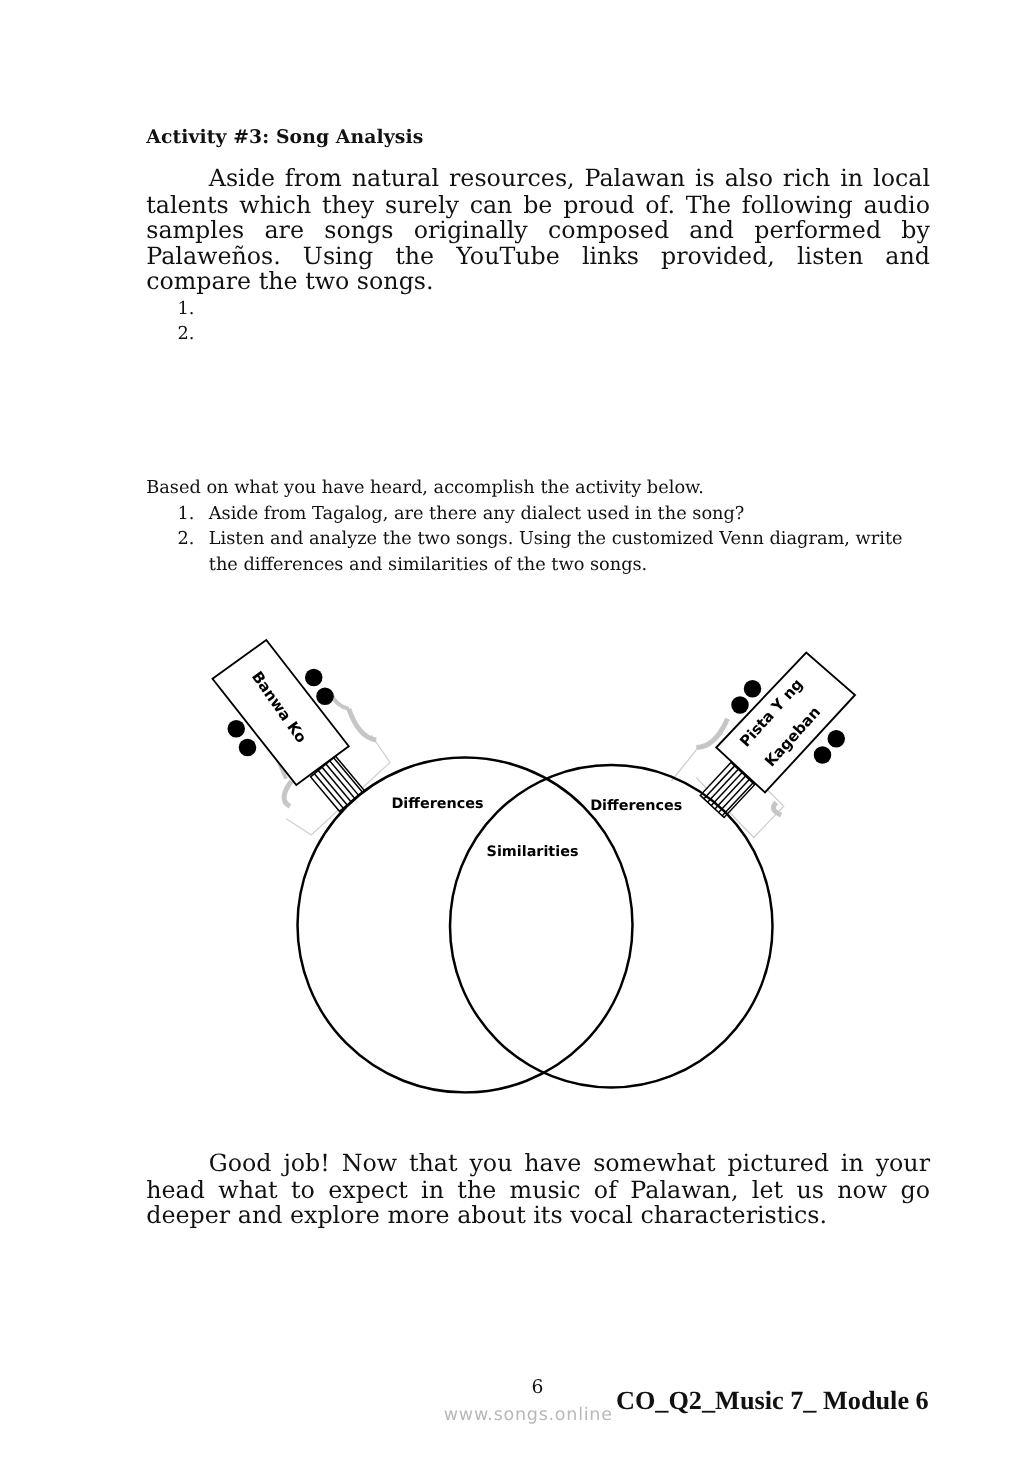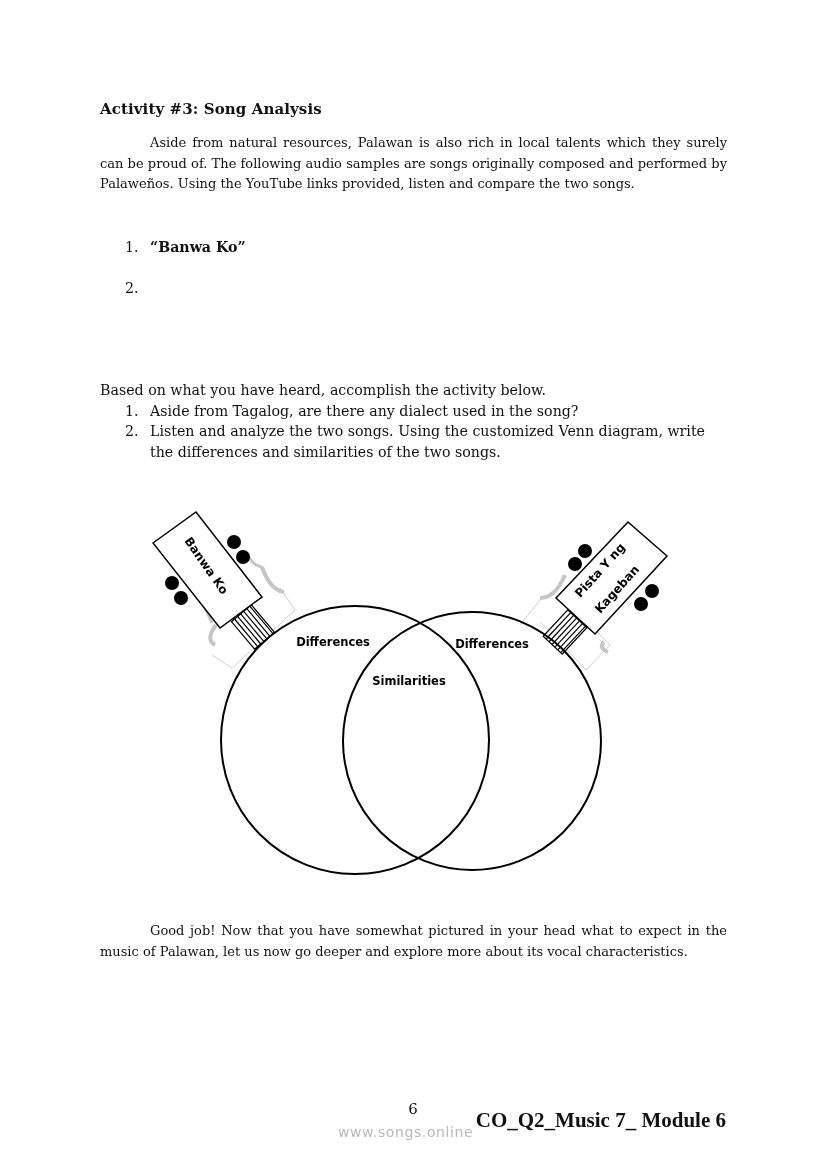--- a/index.html
+++ b/index.html
@@ -1,20 +1,20 @@
 <!DOCTYPE html>
 <html><head>
 <meta charset="utf-8">
 <style>
   html, body { margin:0; padding:0; background:#ffffff; }
   body { width:826px; height:1169px; position:relative; overflow:hidden; color:#111; }
   .serif { font-family: "DejaVu Serif", "Liberation Serif", serif; }
-  .page { position:absolute; left:0; top:0; width:766px; height:1169px; }
+  .page { position:absolute; left:17px; top:0; width:766px; height:1169px; }
   .heading { position:absolute; left:100px; top:100px; font-size:15px; font-weight:bold; letter-spacing:0.1px; }
-  .para { position:absolute; left:100px; width:627px; font-size:13px; line-height:20.5px; text-align:justify; }
+  .para { position:absolute; left:100px; width:627px; font-size:19px; line-height:20.5px; text-align:justify; }
   .para .indent { display:inline-block; width:50px; }
   .list { position:absolute; left:100px; width:640px; font-size:14.2px; line-height:20.5px; }
   .li { position:relative; padding-left:50px; }
   .li .num { position:absolute; left:25px; top:0; }
   .song-title { font-weight:bold; }
   .link { color:#111; text-decoration:underline; text-underline-offset:2px; }
   .diagram { position:absolute; left:140px; top:505px; }
   .page-num { position:absolute; left:400px; top:1100px; width:26px; text-align:center; font-size:15px; }
   .module { position:absolute; right:40px; top:1108px; font-family:Liberation Serif, serif; font-weight:bold; font-size:21px; }
   .watermark { position:absolute; left:338px; top:1124px; font-family:"DejaVu Sans", "Liberation Sans", sans-serif; font-size:14px; color:#b8b8b8; letter-spacing:0.6px; }
@@ -24,21 +24,20 @@
 
 <div class="page serif">
 
   <div class="heading">Activity #3: Song Analysis</div>
 
   <div class="para" style="top:133px;"><span class="indent"></span><span>Aside from natural resources, Palawan is also rich in local talents which they surely can be proud of. The following audio samples are songs originally composed and performed by Palaweños. Using the YouTube links provided, listen and compare the two songs.</span></div>
 
   <div class="list" style="top:237px;">
     <div class="li">
       <span class="num">1.</span>
-      <div class="song-title">“Banwa Ko”</div>
     </div>
     <div class="li" style="margin-top:20px;">
       <span class="num">2.</span>
     </div>
   </div>
 
   <div class="list" style="top:380px; width:640px;">
     <div>Based on what you have heard, accomplish the activity below.</div>
     <div class="li" style="padding-left:50px;">
       <span class="num">1.</span>

